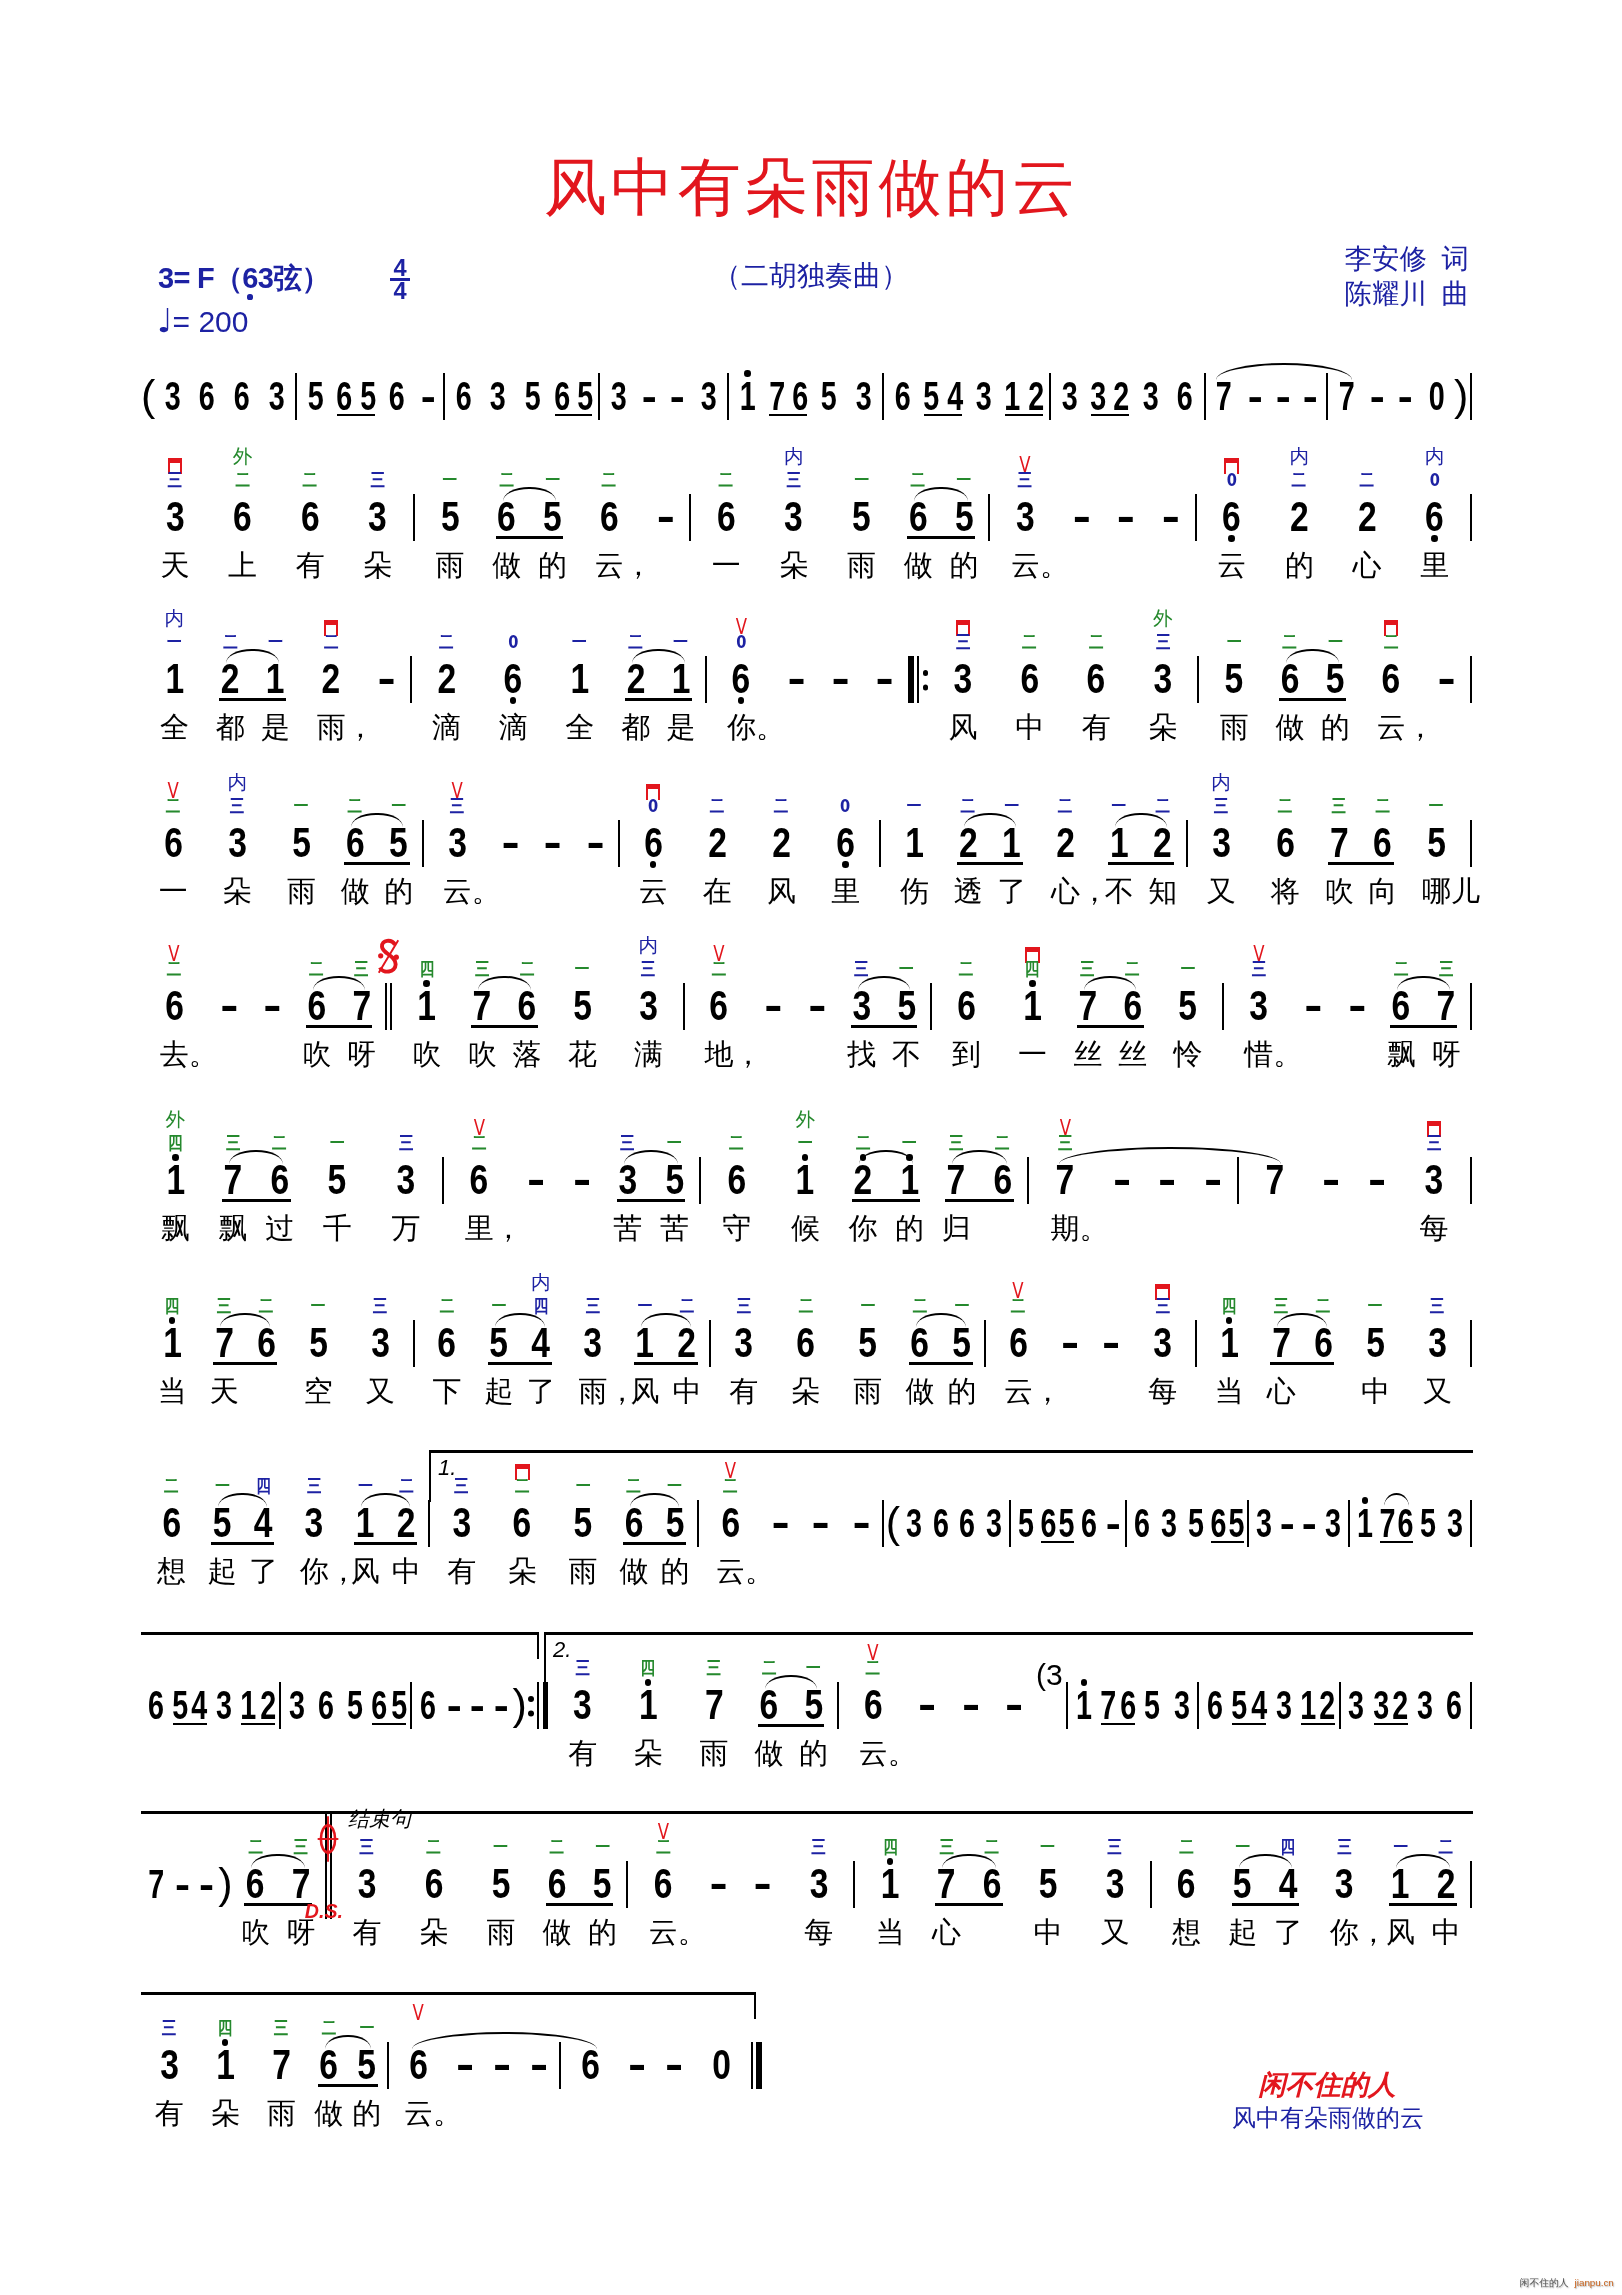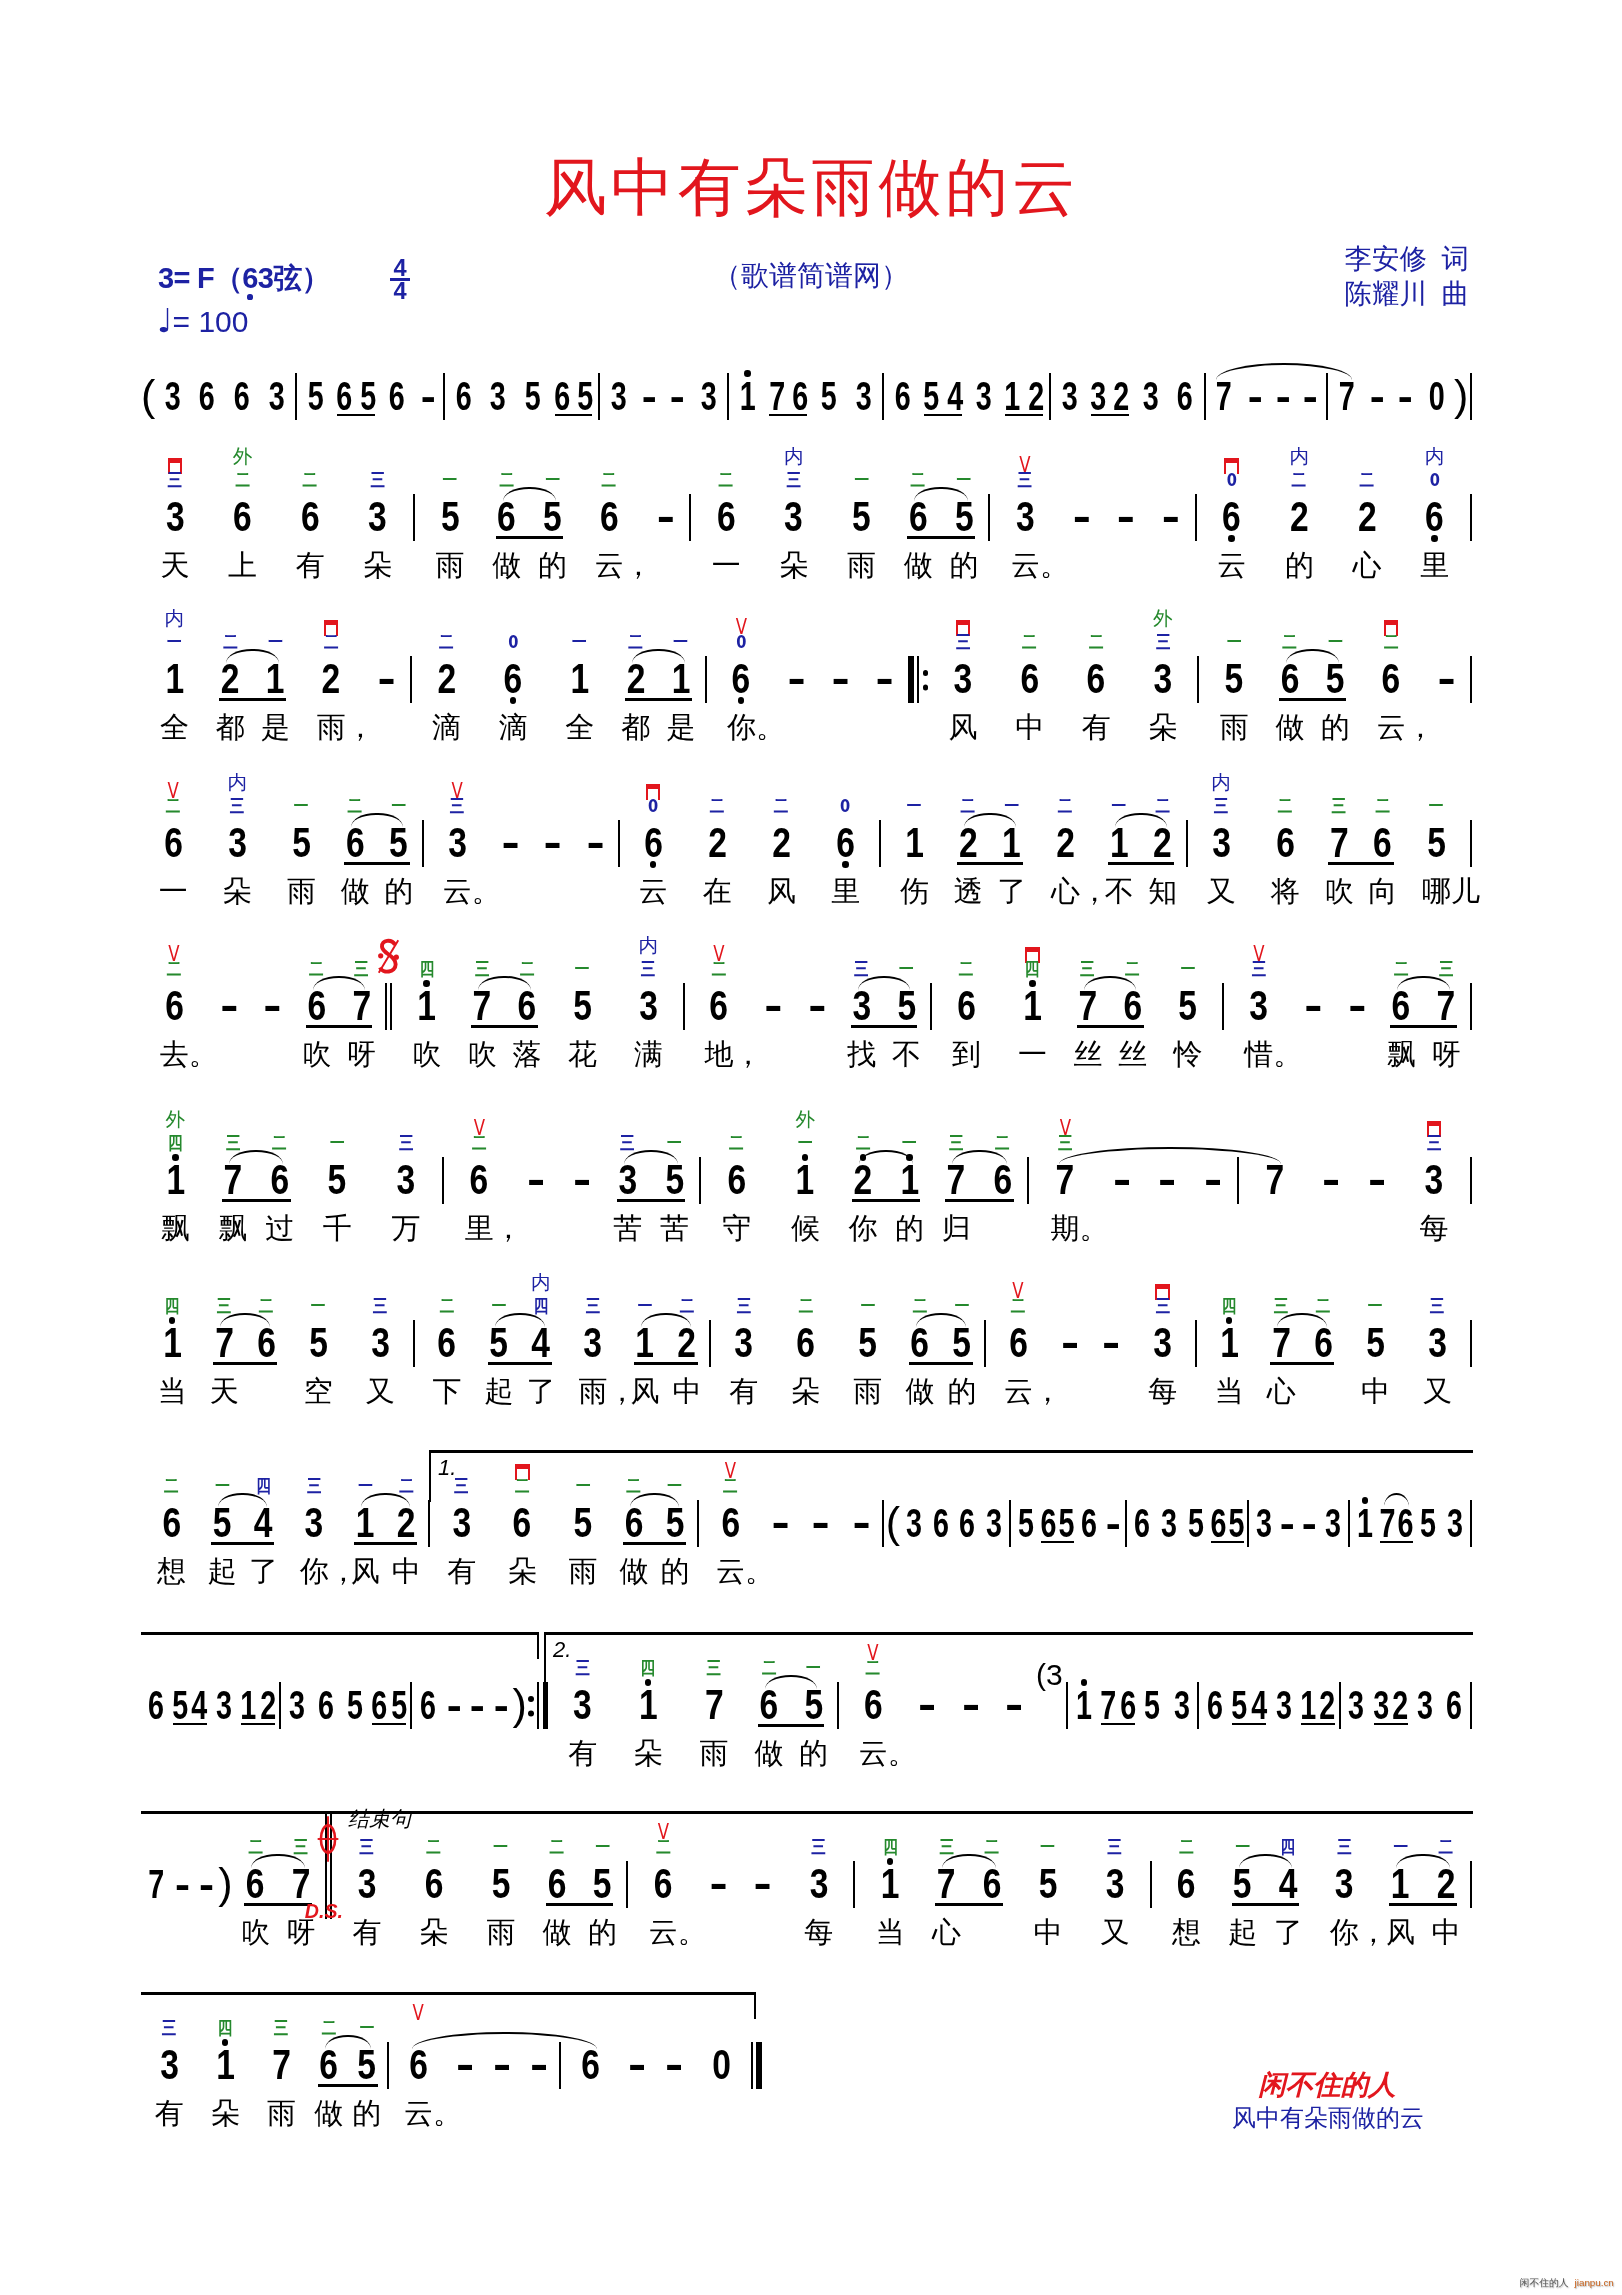--- a/index.html
+++ b/index.html
@@ -73,23 +73,23 @@
 
 <div class="keysig">
   <span>3= F</span><span>（</span><span class="lowdot">6</span><span>3</span><span>弦</span><span>）</span>
 </div>
 <div class="timesig">
   <span>4</span>
   <span class="frac"></span>
   <span>4</span>
 </div>
 <div class="tempo">
-  <span class="qn">♩</span><span>= 100</span>
+  <span class="qn">♩</span><span>= 200</span>
 </div>
-<div class="subtitle">（歌谱简谱网）</div>
+<div class="subtitle">（二胡独奏曲）</div>
 <div class="credits">
   <div><span>李安修</span><span class="role">词</span></div>
   <div><span>陈耀川</span><span class="role">曲</span></div>
 </div>
 
 <div id="score">
     <div class="row r1">
       <div class="tk paren">(</div>
       <div class="tk note c">
         <span class="dg">3</span>

